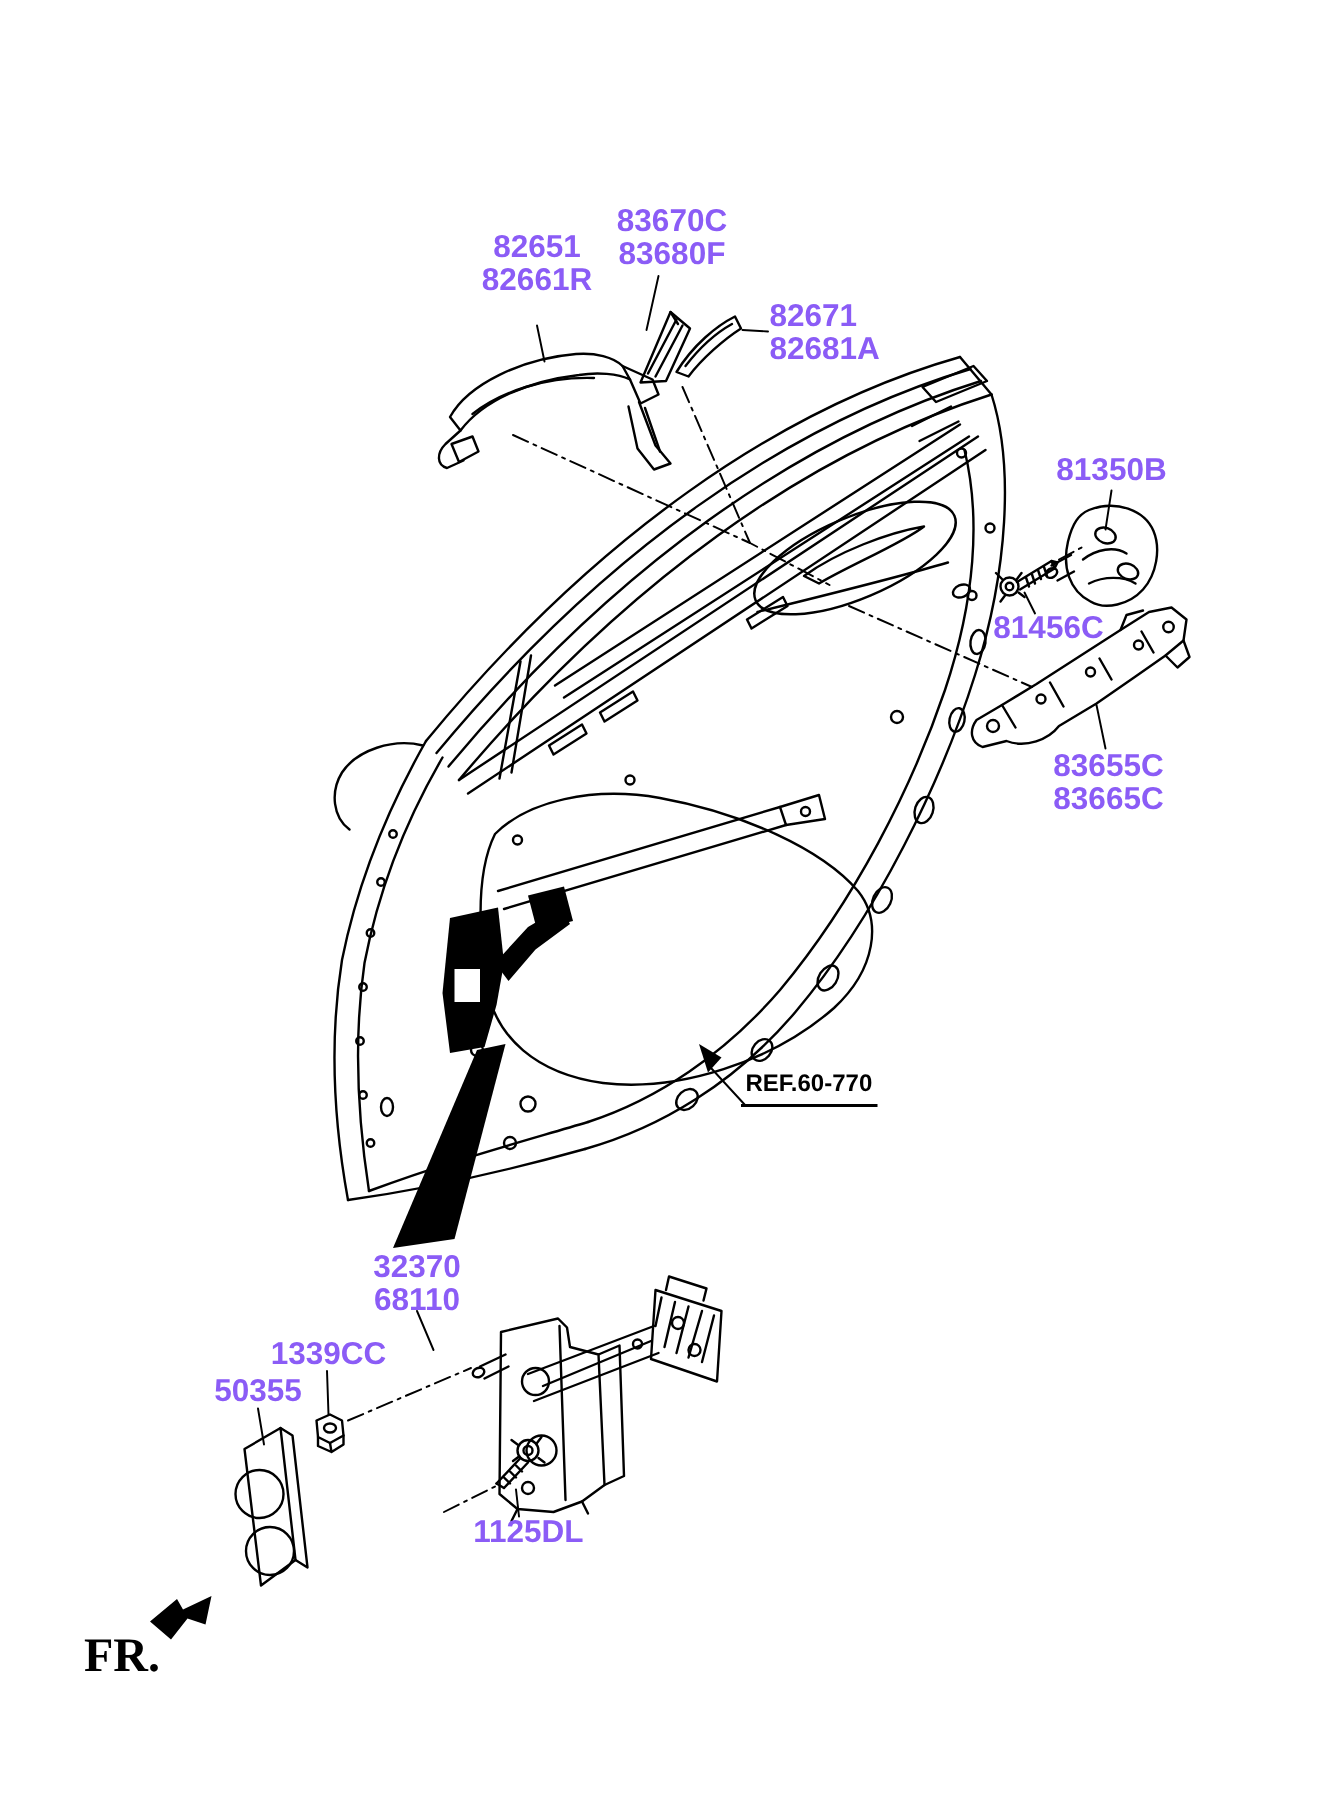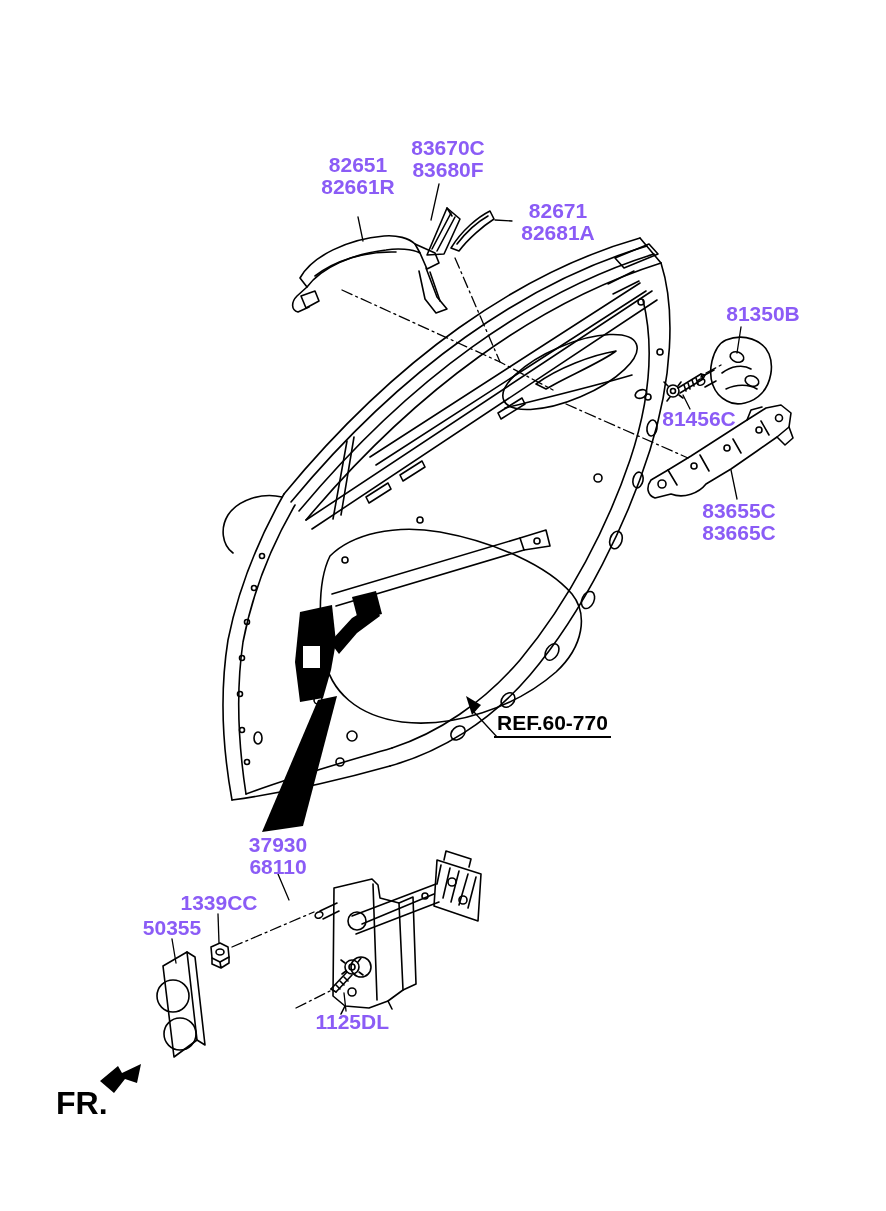--- a/index.html
+++ b/index.html
@@ -14,25 +14,25 @@
   .callout{
     position:absolute;
     color:#8b5cf6;
     font-size:21px;
     line-height:22px;
     text-align:center;
     white-space:nowrap;
     font-weight:bold;
   }
   .callout span{display:block;}
-  .callout.left-align{text-align:center;}
+  .callout.left-align{text-align:left;}
   .ref-label{
     position:absolute;
     color:#000;
-    font-size:21px;
+    font-size:16px;
     font-weight:700;
     line-height:22px;
     border-bottom:2px solid #000;
     padding:0 3px 2px 3px;
     white-space:nowrap;
   }
   .fr-label{
     position:absolute;
     color:#000;
     font-size:32px;
@@ -257,51 +257,51 @@
   <div class="callout" style="left:318px;top:154px;width:80px;">
     <span>82651</span>
     <span>82661R</span>
   </div>
 
   <div class="callout left-align" style="left:513px;top:200px;width:90px;">
     <span>82671</span>
     <span>82681A</span>
   </div>
 
-  <div class="callout" style="left:700px;top:303px;width:82px;margin-left:22px;">
+  <div class="callout" style="left:700px;top:303px;width:82px;">
     <span>81350B</span>
   </div>
 
   <div class="callout" style="left:658px;top:408px;width:82px;">
     <span>81456C</span>
   </div>
 
   <div class="callout" style="left:698px;top:500px;width:82px;">
     <span>83655C</span>
     <span>83665C</span>
   </div>
 
   <div class="ref-label" style="left:494px;top:712px;">
     <span>REF.60-770</span>
   </div>
 
   <div class="callout" style="left:240px;top:834px;width:76px;">
-    <span>37930</span>
+    <span>32370</span>
     <span>68110</span>
   </div>
 
   <div class="callout" style="left:176px;top:892px;width:86px;">
     <span>1339CC</span>
   </div>
 
   <div class="callout" style="left:132px;top:917px;width:80px;">
     <span>50355</span>
   </div>
 
   <div class="callout" style="left:303px;top:1011px;width:86px;text-align:right;">
     <span>1125DL</span>
   </div>
 
-  <div class="fr-label" style="left:56px;top:1086px;">
+  <div class="fr-label" style="left:56px;top:1086px;font-family:Liberation Serif, serif;">
     <span>FR.</span>
   </div>
 
 </div>
 
 </body></html>

